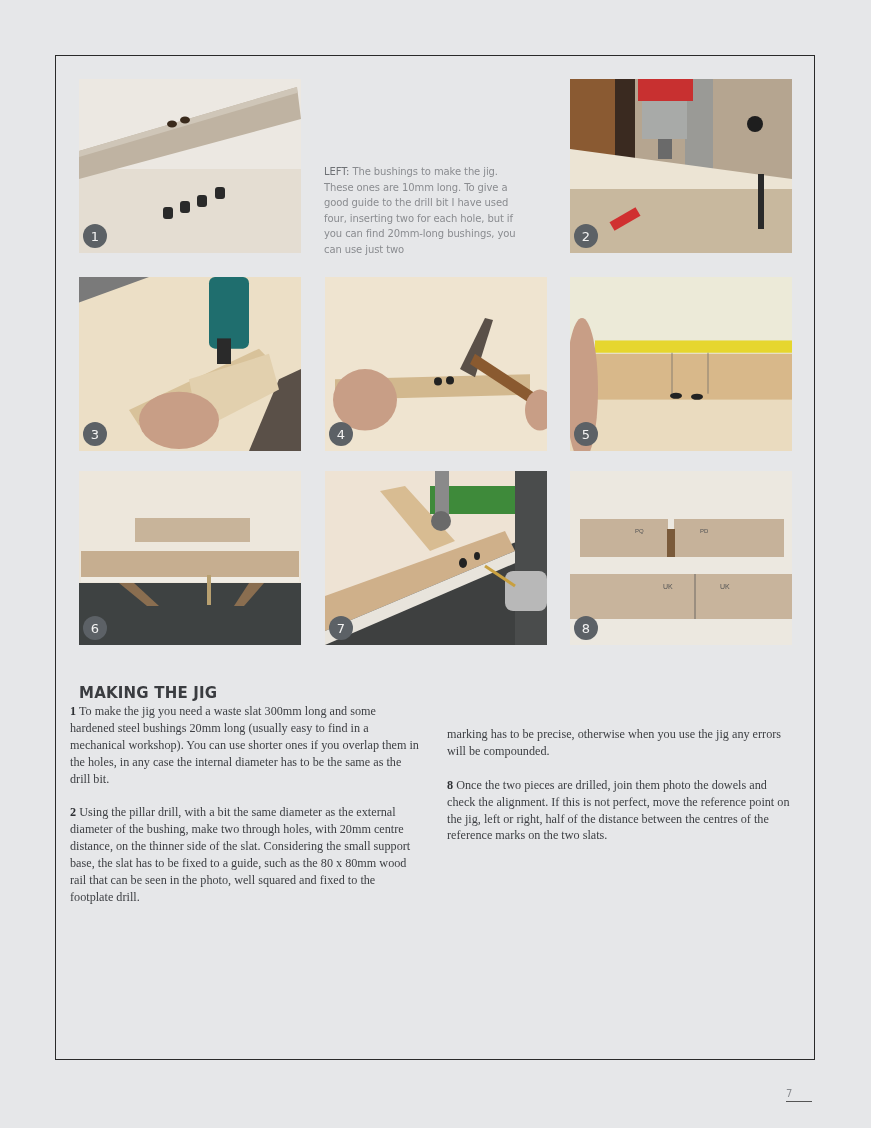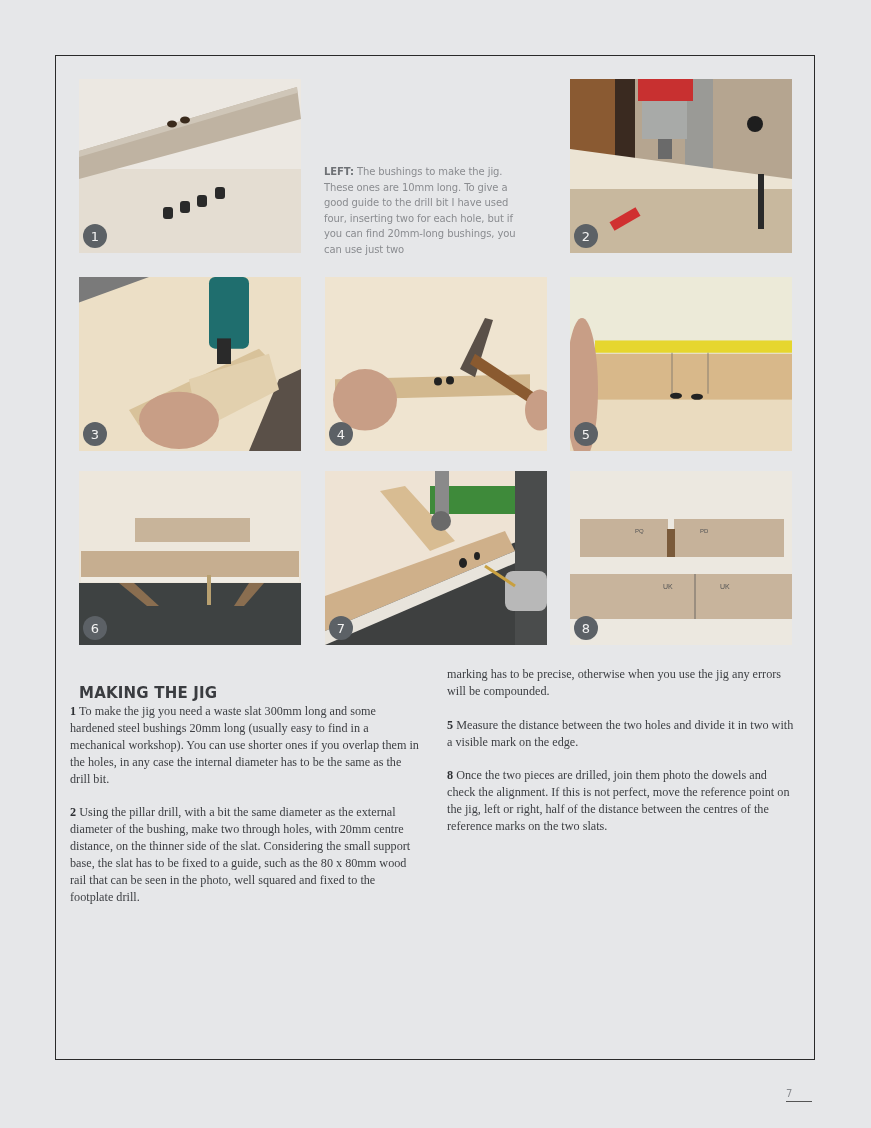--- a/index.html
+++ b/index.html
@@ -30,34 +30,34 @@
     background: #5c6166; color: #f2f2f2;
     font-family: "DejaVu Sans", sans-serif; font-size: 13px;
     display: flex; align-items: center; justify-content: center;
   }
   .caption {
     position: absolute; left: 324px; top: 164px; width: 200px;
     font-family: "DejaVu Sans", sans-serif;
     font-size: 10px; line-height: 15.6px; color: #8a8c90;
     letter-spacing: -0.1px;
   }
-  .caption b { color: #6e7175; font-weight: bold; margin-top: 24px; }
+  .caption b { color: #6e7175; font-weight: normal; margin-top: 24px; }
   .heading {
     position: absolute; left: 79px; top: 684px;
     font-family: "DejaVu Sans", sans-serif;
     font-size: 15px; color: #3a3c40; letter-spacing: 0.2px; font-weight: bold;
   }
   .col {
     position: absolute; width: 350px;
     font-size: 12.2px; line-height: 16.9px; color: #3e4044;
   }
   .col p { margin: 0 0 16.9px 0; }
   .col b { font-weight: bold; color: #2e3034; }
   .col-left { left: 70px; top: 703px; }
-  .col-right { left: 447px; top: 666px; }
+  .col-right { left: 447px; top: 726px; }
   .pagenum {
     position: absolute; left: 786px; top: 1088px; width: 26px;
     font-family: "DejaVu Sans", sans-serif; font-size: 10px; color: #8a8c90;
     border-bottom: 1px solid #555; padding-bottom: 2px;
   }
 </style>
 </head>
 <body>
 
 <div class="frame"></div>
@@ -194,17 +194,16 @@
 
 <div class="heading">MAKING THE JIG</div>
 
 <div class="col col-left">
   <p><b>1</b><span> To make the jig you need a waste slat 300mm long and some hardened steel bushings 20mm long (usually easy to find in a mechanical workshop). You can use shorter ones if you overlap them in the holes, in any case the internal diameter has to be the same as the drill bit.</span></p>
   <p><b>2</b><span> Using the pillar drill, with a bit the same diameter as the external diameter of the bushing, make two through holes, with 20mm centre distance, on the thinner side of the slat. Considering the small support base, the slat has to be fixed to a guide, such as the 80 x 80mm wood rail that can be seen in the photo, well squared and fixed to the footplate drill.</span></p>
 </div>
 
 <div class="col col-right">
   <p><span>marking has to be precise, otherwise when you use the jig any errors will be compounded.</span></p>
-  <p><b>5</b><span>  Measure the distance between the two holes and divide it in two with a visible mark on the edge.</span></p>
   <p><b>8</b><span> Once the two pieces are drilled, join them photo the dowels and check the alignment. If this is not perfect, move the reference point on the jig, left or right, half of the distance between the centres of the reference marks on the two slats.</span></p>
 </div>
 
 <div class="pagenum">7</div>
 
 </body></html>

